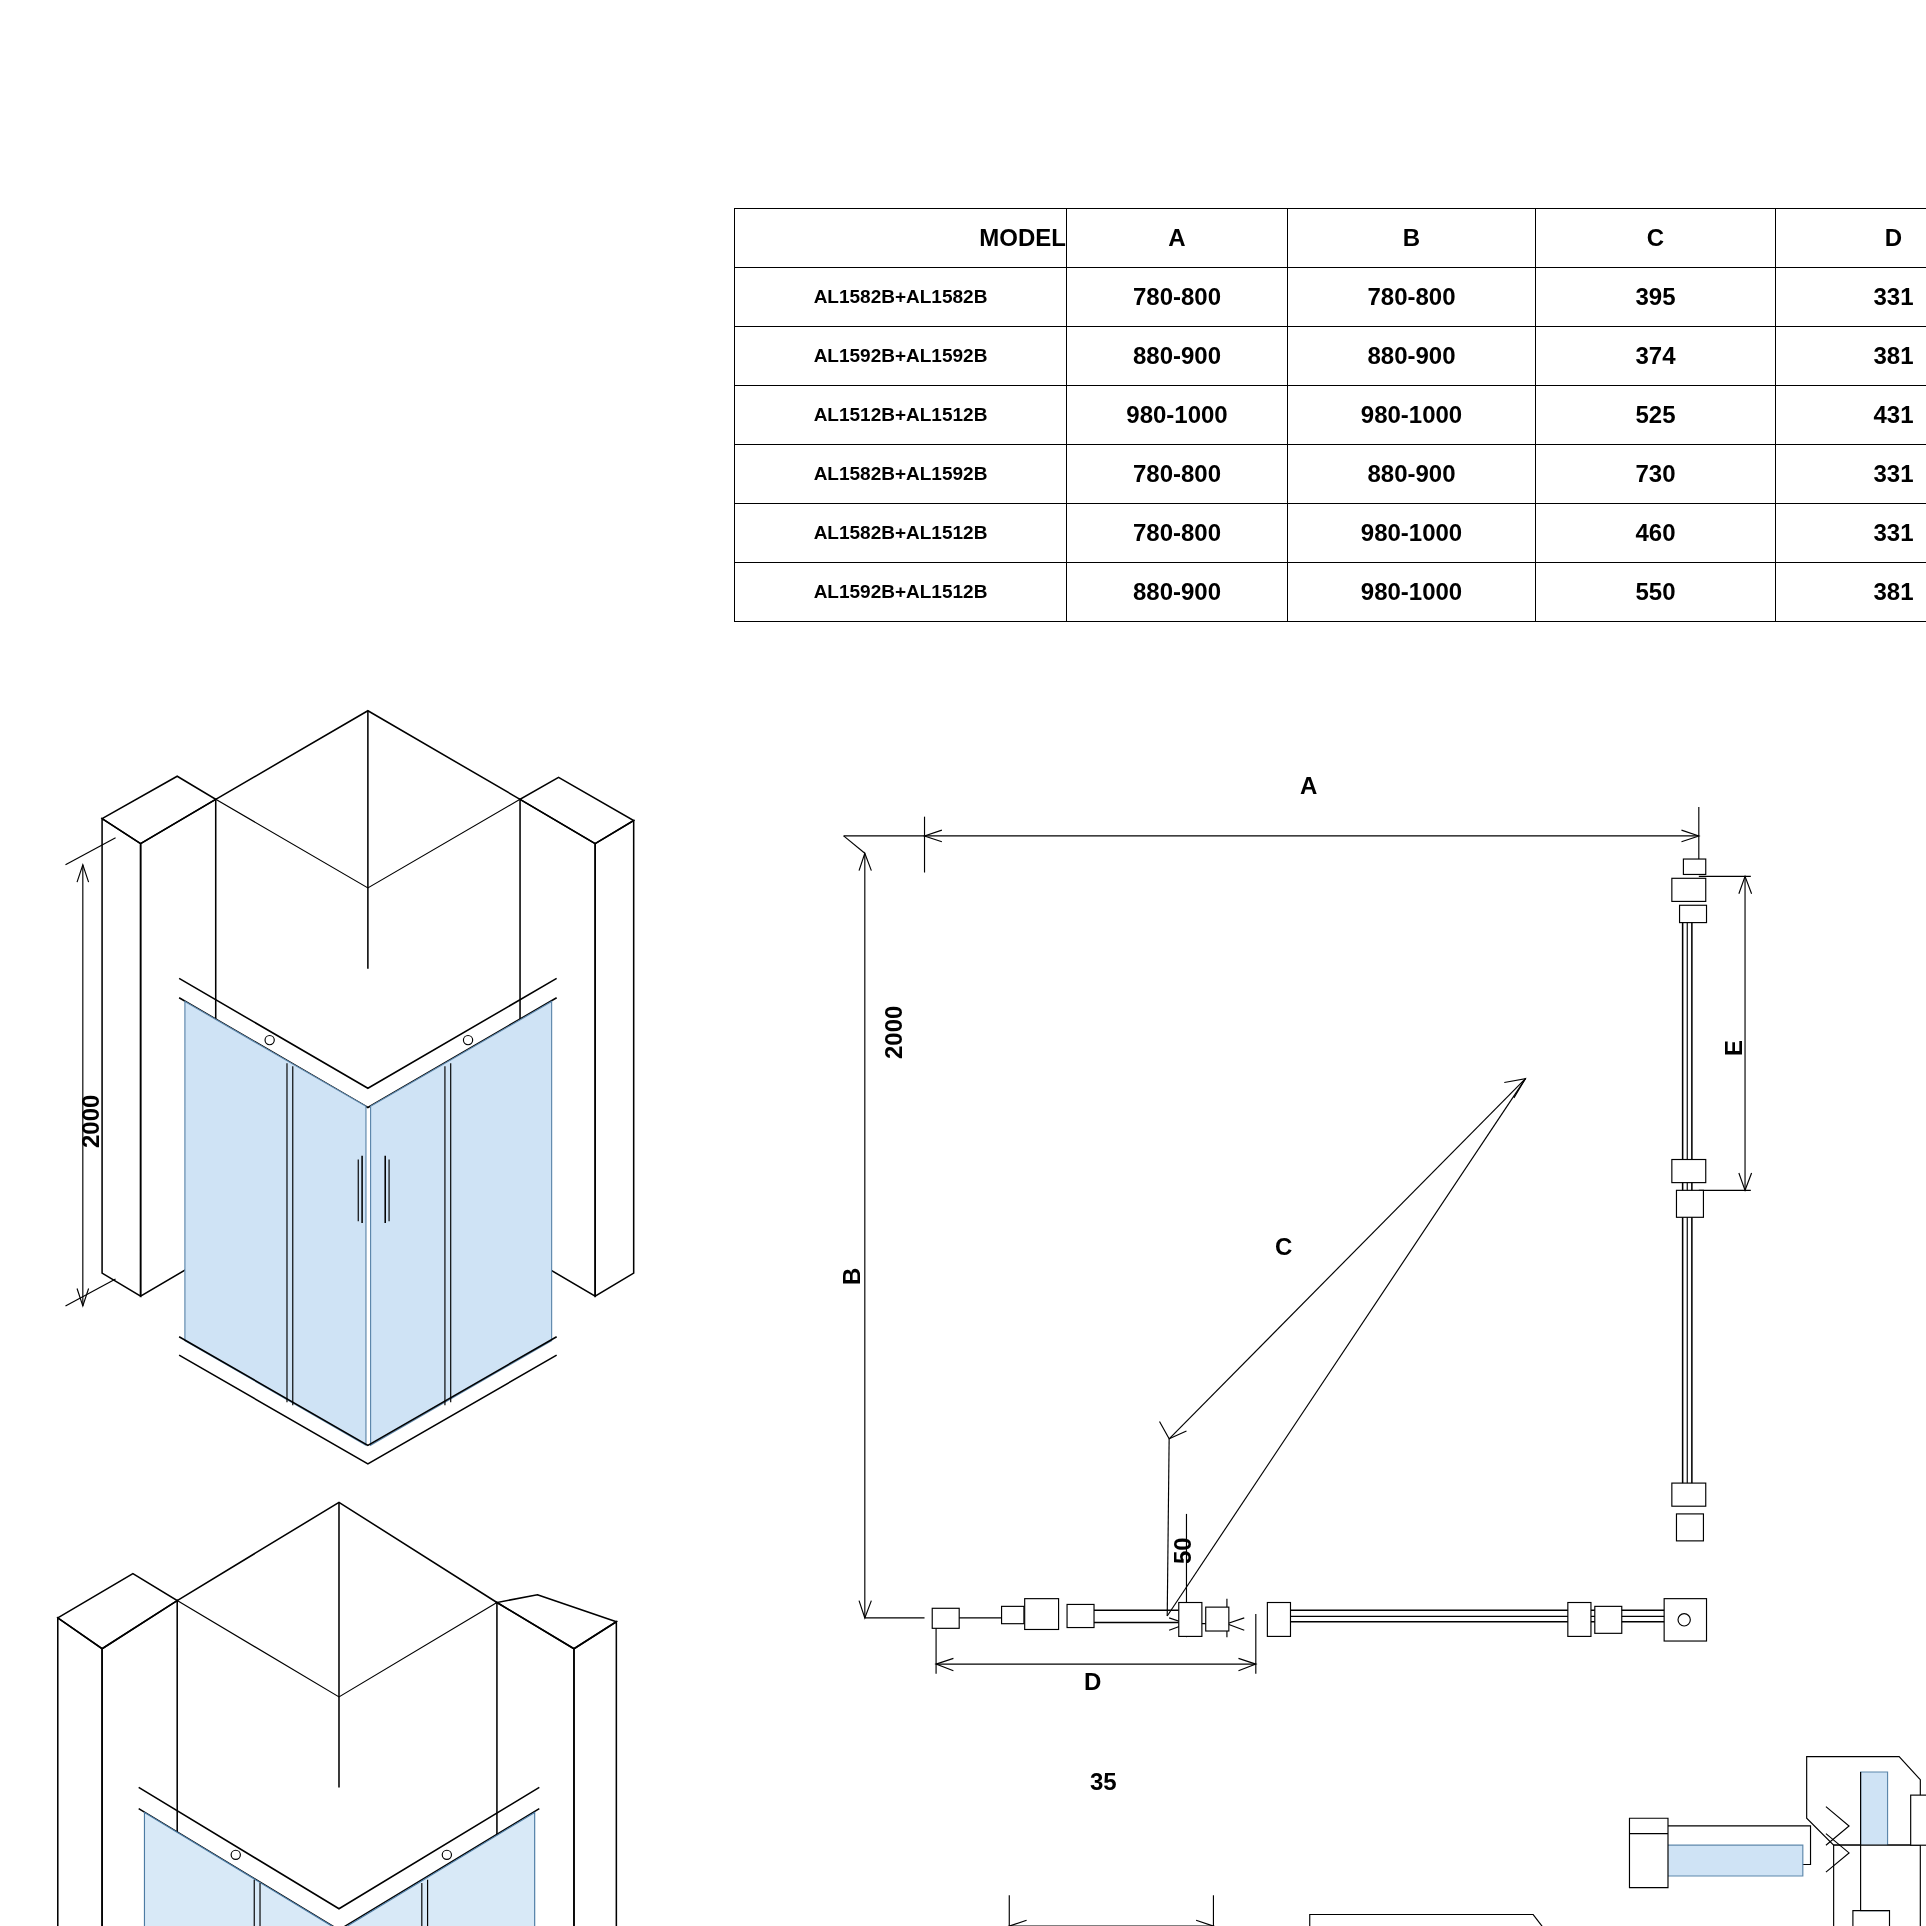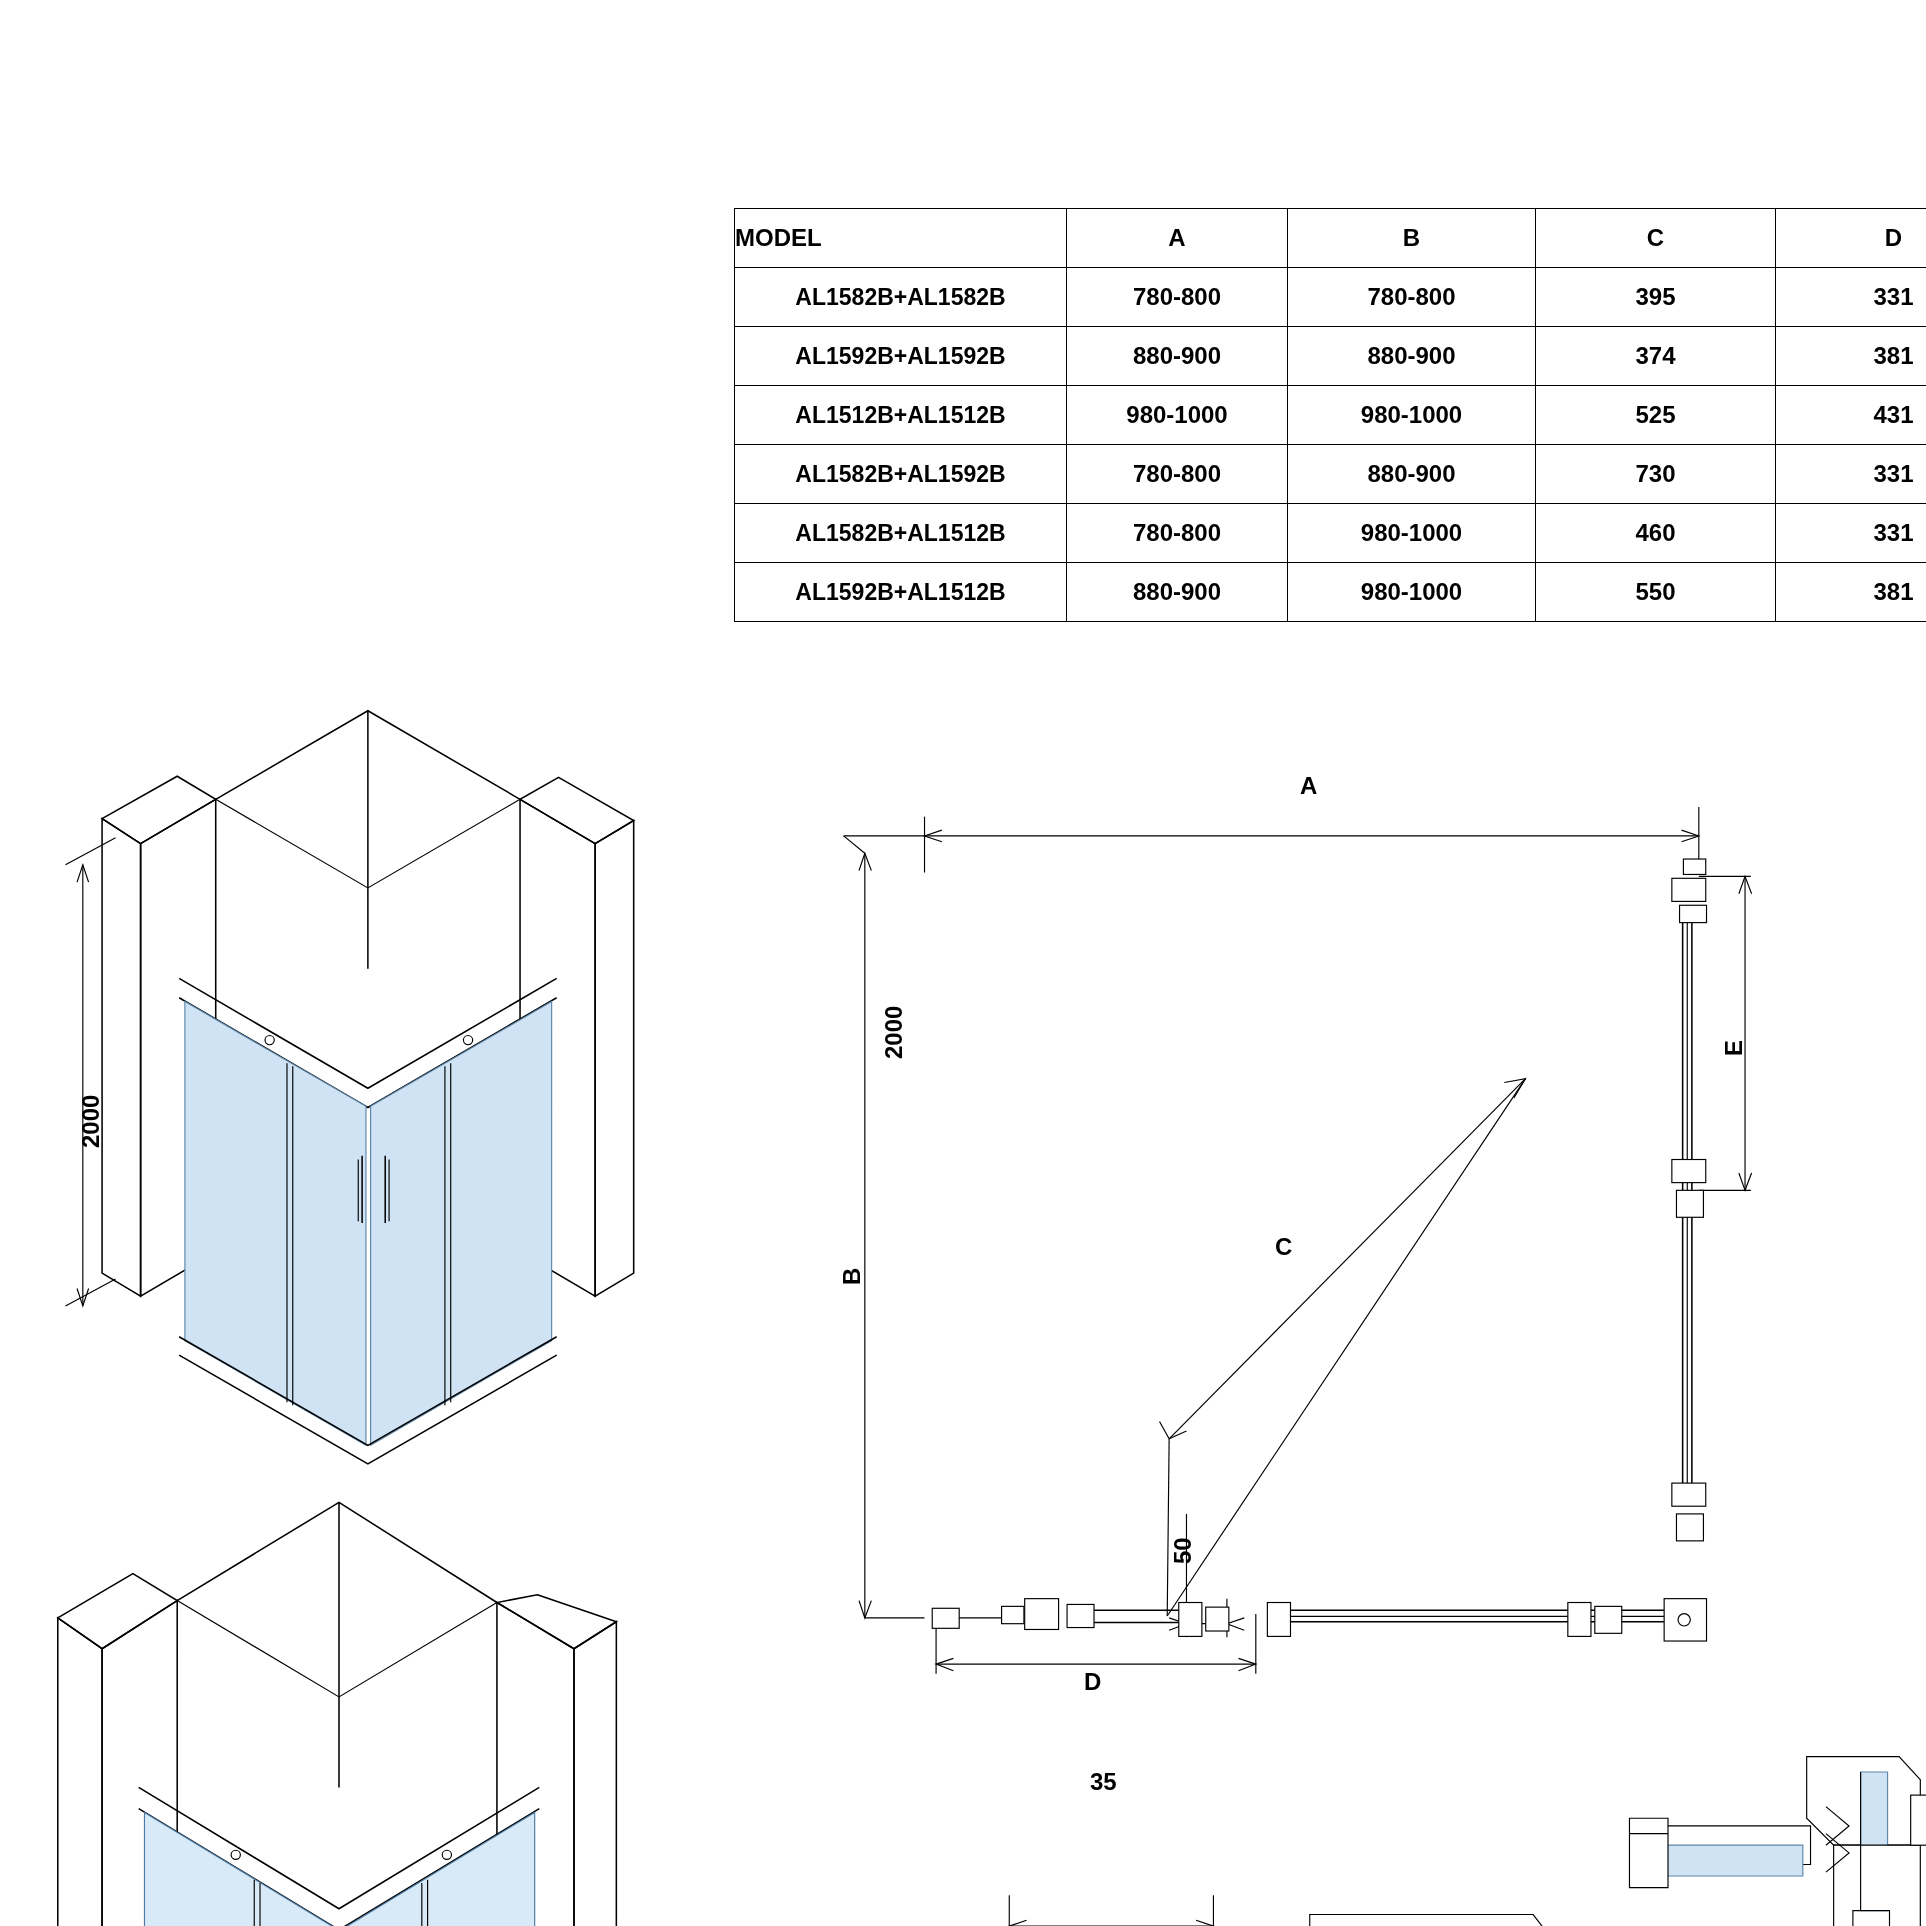--- a/index.html
+++ b/index.html
@@ -2,26 +2,26 @@
 <html style="font-size:6.2px"><head>
 <meta charset="utf-8">
 <style>
   html,body{margin:0;padding:0;background:#ffffff;}
   body{width:2408px;height:2408px;position:relative;font-family:"Liberation Sans",sans-serif;color:#000;}
   .root{position:absolute;inset:0;}
 
   
   .spec-table{position:absolute;left:734px;top:208px;border-collapse:collapse;}
   .spec-table td,.spec-table th{border:1.2px solid #000;font-weight:bold;font-size:24px;text-align:center;padding:0;height:58px;}
-  .spec-table .c-model{width:331px;text-align:left;}
+  .spec-table .c-model{width:331px;text-align:right;}
   .spec-table .c-a{width:220px;}
   .spec-table .c-b{width:247px;}
   .spec-table .c-c{width:239px;}
   .spec-table .c-d{width:235px;}
-  .spec-table td.model-cell{font-size:23px;}
+  .spec-table td.model-cell{font-size:19px;}
 
   
   .lbl{position:absolute;font-weight:bold;font-size:24px;white-space:nowrap;}
   .rot{transform:rotate(-90deg);transform-origin:left top;}
 
   svg{position:absolute;left:0;top:0;overflow:visible;}
   .ln{stroke:#000;fill:none;}
   .thin{stroke-width:3;}
   .med{stroke-width:4;}
   .glass{fill:#cfe3f5;stroke:#5d87ab;stroke-width:3;}

